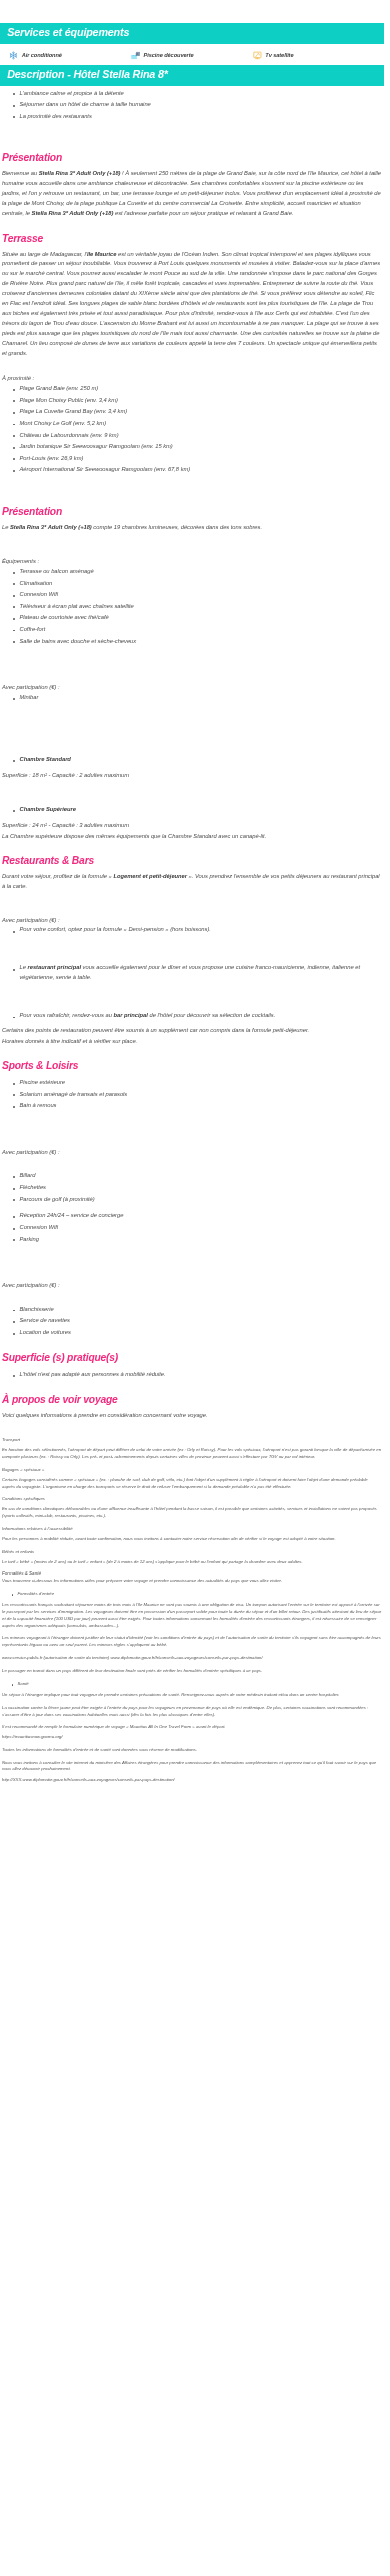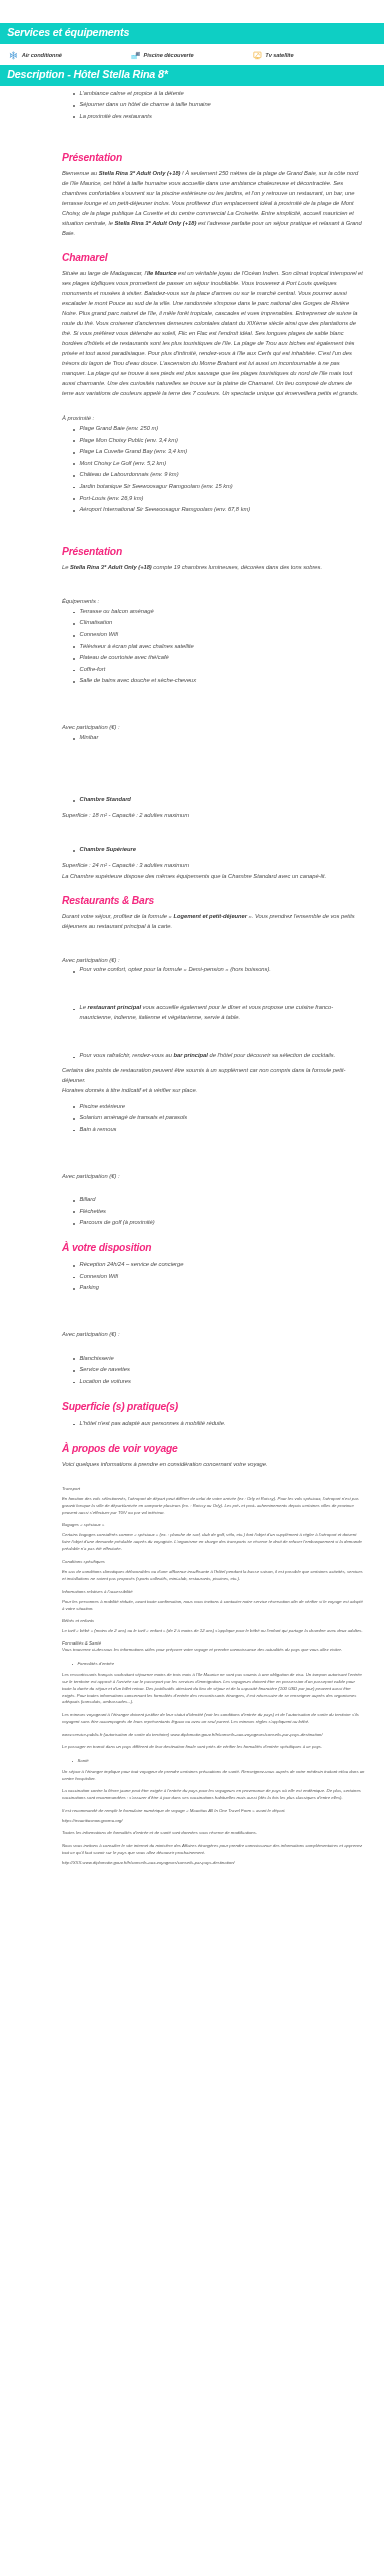--- a/index.html
+++ b/index.html
@@ -43,21 +43,21 @@
     font-style:italic;
     font-weight:bold;
     font-size:5.7px;
     color:#3d3d3d;
     letter-spacing:-0.1px;
     white-space:nowrap;
   }
   .ic{width:8.8px;height:8.8px;display:block;flex:0 0 8.8px;}
 
   
-  .content{padding:0 19px;box-sizing:border-box;margin-left:43px;}
+  .content{padding:0 2px;box-sizing:border-box;}
 
   h2.sec{
     color:#f4297f;
     font-style:italic;
     font-weight:bold;
     font-size:10.3px;
     margin:13.4px 0 5.7px 0;
     letter-spacing:-0.2px;
     line-height:1.1;
   }
@@ -222,21 +222,21 @@
       <li>L'ambiance calme et propice à la détente</li>
       <li>Séjourner dans un hôtel de charme à taille humaine</li>
       <li>La proximité des restaurants</li>
     </ul>
 
     <div class="sp-sm"></div>
 
     <h2 class="sec">Présentation</h2>
     <p class="txt lead"><span>Bienvenue au </span><span class="b">Stella Rina 3* Adult Only (+18)</span><span> ! À seulement 250 mètres de la plage de Grand Baie, sur la côte nord de l'île Maurice, cet hôtel à taille humaine vous accueille dans une ambiance chaleureuse et décontractée. Ses chambres confortables s'ouvrent sur la piscine extérieure ou les jardins, et l'on y retrouve un restaurant, un bar, une terrasse lounge et un petit-déjeuner inclus. Vous profiterez d'un emplacement idéal à proximité de la plage de Mont Choisy, de la plage publique La Cuvette et du centre commercial La Croisette. Entre simplicité, accueil mauricien et situation centrale, le </span><span class="b">Stella Rina 3* Adult Only (+18)</span><span> est l'adresse parfaite pour un séjour pratique et relaxant à Grand Baie.</span></p>
 
-    <h2 class="sec">Chamarel</h2>
+    <h2 class="sec">Terrasse</h2>
     <p class="txt"><span>Située au large de Madagascar, l'</span><span class="b">île Maurice</span><span> est un véritable joyau de l'Océan Indien. Son climat tropical intemporel et ses plages idylliques vous promettent de passer un séjour inoubliable. Vous trouverez à Port Louis quelques monuments et musées à visiter. Baladez-vous sur la place d'armes ou sur le marché central. Vous pourrez aussi escalader le mont Pouce au sud de la ville. Une randonnée s'impose dans le parc national des Gorges de Rivière Noire. Plus grand parc naturel de l'île, il mêle forêt tropicale, cascades et vues imprenables. Entreprenez de suivre la route du thé. Vous croiserez d'anciennes demeures coloniales datant du XIXème siècle ainsi que des plantations de thé. Si vous préférez vous détendre au soleil, Flic en Flac est l'endroit idéal. Ses longues plages de sable blanc bordées d'hôtels et de restaurants sont les plus touristiques de l'île. La plage de Trou aux biches est également très prisée et tout aussi paradisiaque. Pour plus d'intimité, rendez-vous à l'île aux Cerfs qui est inhabitée. C'est l'un des trésors du lagon de Trou d'eau douce. L'ascension du Morne Brabant est lui aussi un incontournable à ne pas manquer. La plage qui se trouve à ses pieds est plus sauvage que les plages touristiques du nord de l'île mais tout aussi charmante. Une des curiosités naturelles se trouve sur la plaine de Chamarel. Un lieu composé de dunes de terre aux variations de couleurs appelé la terre des 7 couleurs. Un spectacle unique qui émerveillera petits et grands.</span></p>
 
     <div class="sp-sm"></div>
     <p class="lbl">À proximité :</p>
     <ul class="bul">
       <li>Plage Grand Baie (env. 250 m)</li>
       <li>Plage Mon Choisy Public (env. 3,4 km)</li>
       <li>Plage La Cuvette Grand Bay (env. 3,4 km)</li>
       <li>Mont Choisy Le Golf (env. 5,2 km)</li>
       <li>Château de Labourdonnais (env. 9 km)</li>
@@ -298,36 +298,36 @@
     </ul>
 
     <div class="sp-md"></div>
     <ul class="bul wide">
       <li><span>Pour vous rafraîchir, rendez-vous au </span><span class="b">bar principal</span><span> de l'hôtel pour découvrir sa sélection de cocktails.</span></li>
     </ul>
 
     <p class="txt tight">Certains des points de restauration peuvent être soumis à un supplément car non compris dans la formule petit-déjeuner.</p>
     <p class="txt">Horaires donnés à titre indicatif et à vérifier sur place.</p>
 
+    <h2 class="sec">Sports &amp; Loisirs</h2>
     <ul class="bul">
       <li>Piscine extérieure</li>
       <li>Solarium aménagé de transats et parasols</li>
       <li>Bain à remous</li>
     </ul>
 
     <div class="sp-lg"></div>
     <p class="lbl">Avec participation (€) :</p>
     <div class="sp-sm"></div>
     <ul class="bul">
       <li>Billard</li>
       <li>Fléchettes</li>
       <li>Parcours de golf (à proximité)</li>
     </ul>
 
-    <h2 class="sec">À votre disposition</h2>
     <ul class="bul">
       <li>Réception 24h/24 – service de concierge</li>
       <li>Connexion Wifi</li>
       <li>Parking</li>
     </ul>
 
     <div class="sp-lg"></div>
     <p class="lbl">Avec participation (€) :</p>
     <div class="sp-sm"></div>
     <ul class="bul">

